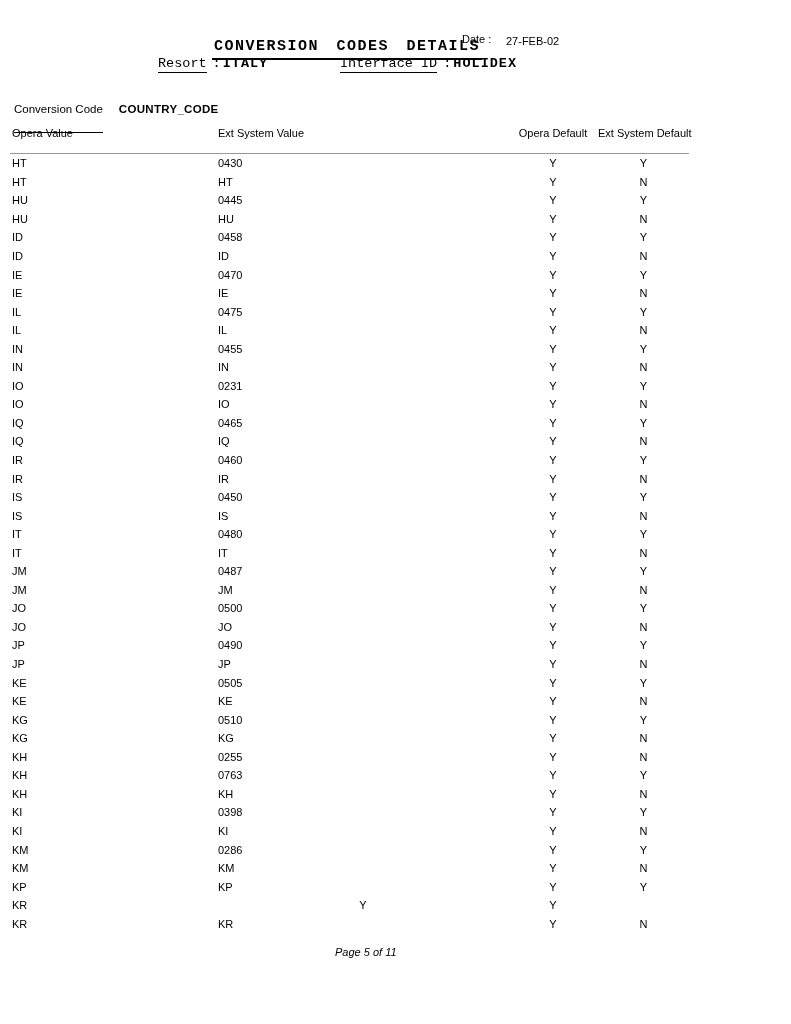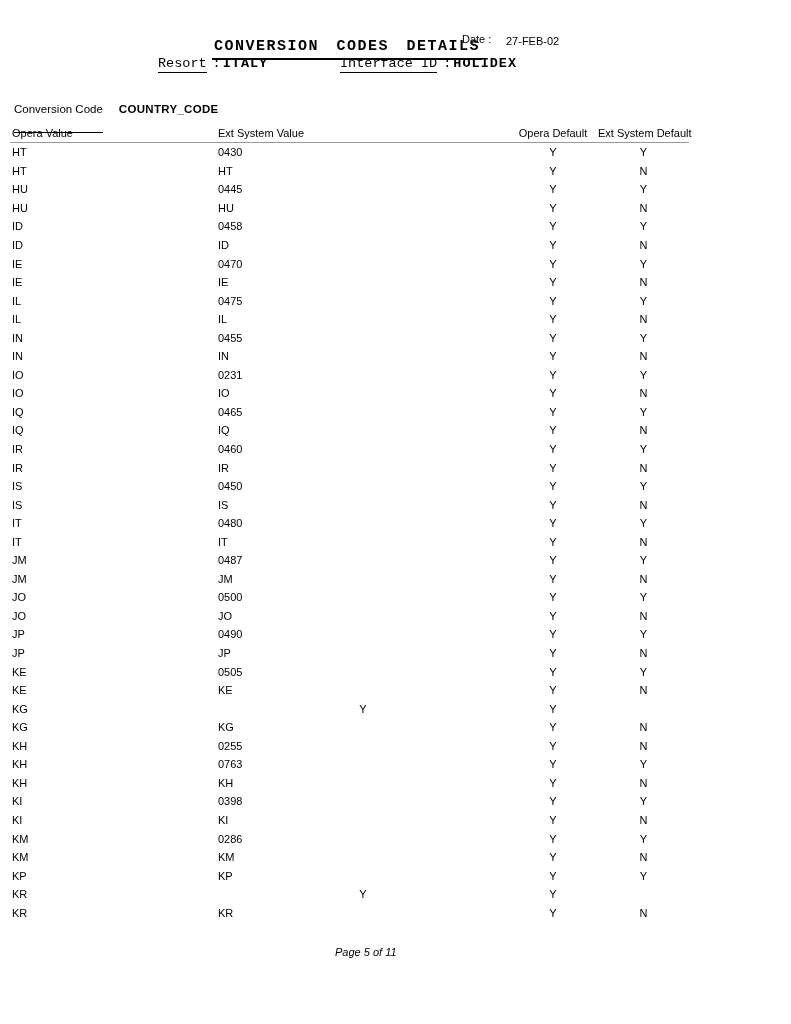--- a/index.html
+++ b/index.html
@@ -89,21 +89,21 @@
     top: 127px;
     width: 679px;
   }
   .thead, .trow {
     display: grid;
     grid-template-columns: 208px 290px 90px 91px;
   }
   .thead {
     font-size: 11px;
     line-height: 13px;
-    padding-bottom: 2px;
+    padding-bottom: 13px;
     border-bottom: 1px solid #999999;
   }
   .th, .td { white-space: nowrap; }
   .c1 { padding-left: 2px; }
   .c3, .c4 { text-align: center; }
   .trow {
     height: 18.56px;
     align-items: center;
     font-size: 11px;
   }
@@ -352,20 +352,21 @@
 
   <div class="trow">
     <div class="td c1">KE</div>
     <div class="td c2">KE</div>
     <div class="td c3">Y</div>
     <div class="td c4">N</div>
   </div>
 
   <div class="trow">
     <div class="td c1">KG</div>
+    <div class="td c2">0510</div>
     <div class="td c3">Y</div>
     <div class="td c4">Y</div>
   </div>
 
   <div class="trow">
     <div class="td c1">KG</div>
     <div class="td c2">KG</div>
     <div class="td c3">Y</div>
     <div class="td c4">N</div>
   </div>

